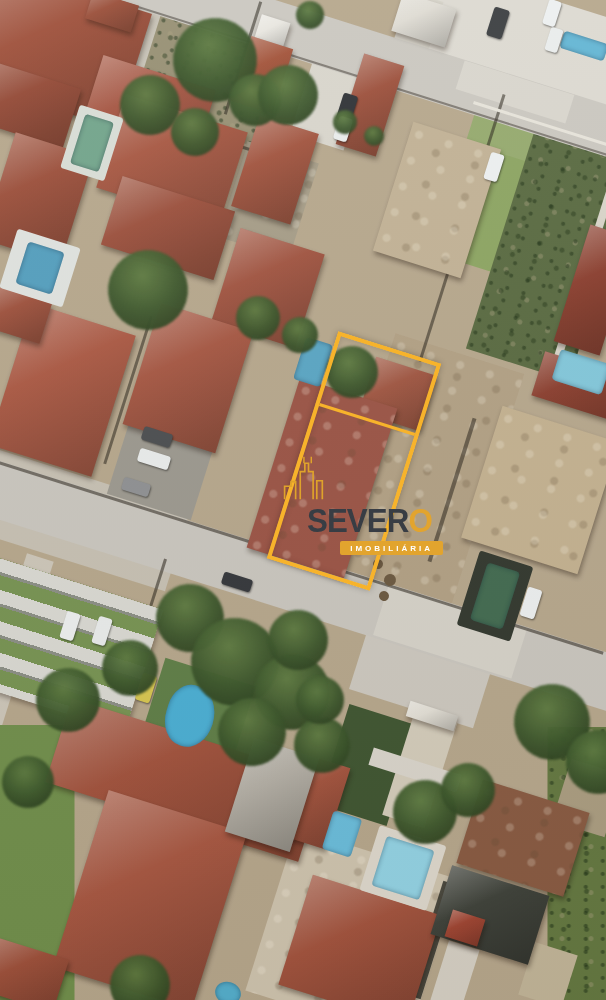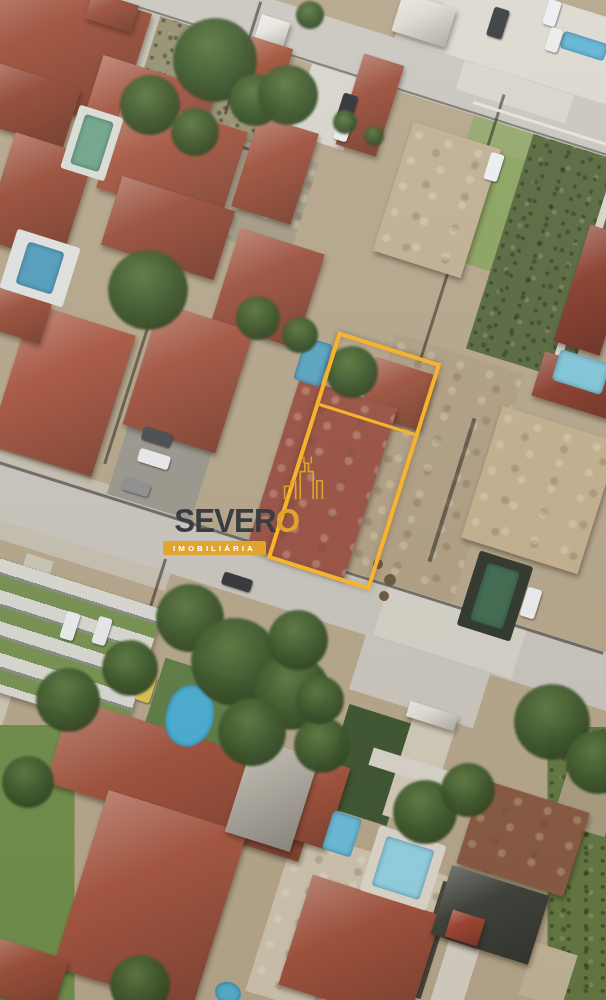--- a/index.html
+++ b/index.html
@@ -28,21 +28,21 @@
          radial-gradient(circle at 50% 20%,rgba(170,160,125,.4) 2px,transparent 3px);
          background-size:17px 13px,23px 19px,29px 23px}
   .mottle{background-image:radial-gradient(circle at 30% 40%,rgba(255,250,235,.22) 3px,transparent 5px),
          radial-gradient(circle at 75% 70%,rgba(90,70,45,.22) 3px,transparent 5px);
          background-size:31px 27px,41px 33px}
   #lot-outline{position:absolute;left:354px;top:461px;width:100px;height:230px;z-index:40;
          transform:translate(-50%,-50%) rotate(17.5deg);border:4px solid #f7b32b;
          box-shadow:0 0 6px rgba(0,0,0,.25),inset 0 0 6px rgba(0,0,0,.15)}
   #lot-divider{position:absolute;left:0;right:0;top:70px;height:3px;background:#f7b32b}
   #watermark{position:absolute;left:303px;top:505px;width:280px;z-index:60;
-         transform:translate(-50%,-50%);text-align:left}
+         transform:translate(-50%,-50%);text-align:right}
   .wm-icon{display:block;margin:0 auto 2px}
   .wm-name{display:block;font-size:34px;font-weight:bold;letter-spacing:-1px;line-height:1;
          color:#383d44;transform:scaleX(.92)}
   .wm-name .accent{color:#e2a42e}
   .wm-banner{display:inline-block;margin-top:3px;background:#e2a42e;color:#ffffff;font-size:8px;
          font-weight:bold;letter-spacing:3px;padding:3px 10px 2px;border-radius:2px}
 </style>
 </head>
 <body>
 

